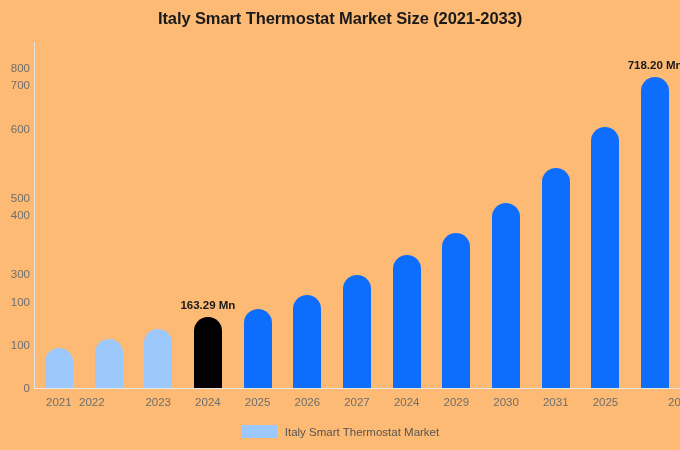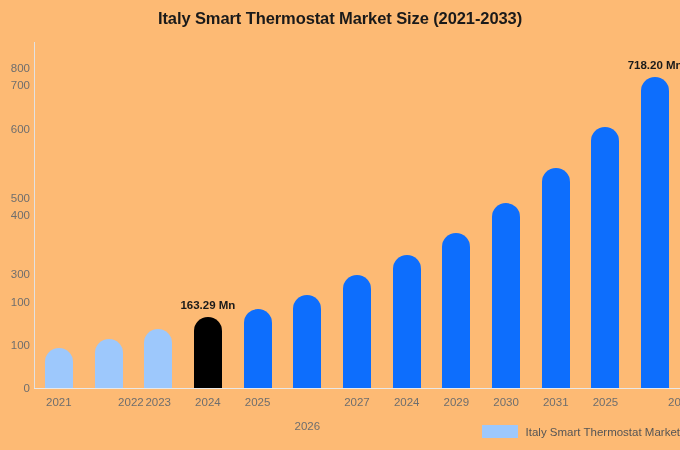--- a/index.html
+++ b/index.html
@@ -103,21 +103,21 @@
     white-space: nowrap;
   }
   
   #legend {
     position: absolute;
     left: 0;
     top: 425px;
     width: 680px;
     display: flex;
     align-items: center;
-    justify-content: flex-end;
+    justify-content: center;
     gap: 8px;
   }
   #legend-swatch {
     width: 36px;
     height: 13px;
     background: #9dc8fc;
     flex: none;
   }
   #legend-label {
     font-size: 11.5px;
@@ -188,26 +188,26 @@
         <div class="bar-rect" style="height: 310.622px; background: rgb(13, 110, 253);"></div>
       </div>
     </div>
 
   <div id="legend">
     <span id="legend-swatch" style="background: rgb(157, 200, 252);"></span>
     <span id="legend-label">Italy Smart Thermostat Market</span>
   </div>
 
 <div class="x-tick-label" style="left: 34px; width: 49.6923px; text-align: center;">2021</div>
-    <div class="x-tick-label" style="left: 94px; width: 49.6923px; text-align: right;">2022</div>
+    <div class="x-tick-label" style="left: 67px; width: 49.6923px;">2022</div>
     <div class="x-tick-label" style="left: 133.385px; width: 49.6923px;">2023</div>
     <div class="x-tick-label" style="left: 183.077px; width: 49.6923px;">2024</div>
     <div class="bar-value-label" style="top: 299.377px; left: 175.923px; width: 64px; text-align: center;">163.29 Mn</div>
     <div class="x-tick-label" style="left: 232.769px; width: 49.6923px;">2025</div>
-    <div class="x-tick-label" style="left: 282.462px; width: 49.6923px; margin-top: 24px;">2026</div>
+    <div class="x-tick-label" style="left: 282.462px; width: 49.6923px;">2026</div>
     <div class="x-tick-label" style="left: 332.154px; width: 49.6923px;">2027</div>
     <div class="x-tick-label" style="left: 381.846px; width: 49.6923px;">2024</div>
     <div class="x-tick-label" style="left: 431.538px; width: 49.6923px;">2029</div>
     <div class="x-tick-label" style="left: 481.231px; width: 49.6923px;">2030</div>
     <div class="x-tick-label" style="left: 530.923px; width: 49.6923px;">2031</div>
     <div class="x-tick-label" style="left: 580.615px; width: 49.6923px;">2025</div>
     <div class="x-tick-label" style="left: 656px; width: 49.6923px;">2033</div>
     <div class="bar-value-label" style="top: 59.3785px; left: 623.154px; width: 64px; text-align: center;">718.20 Mn</div>
   </div>
 

